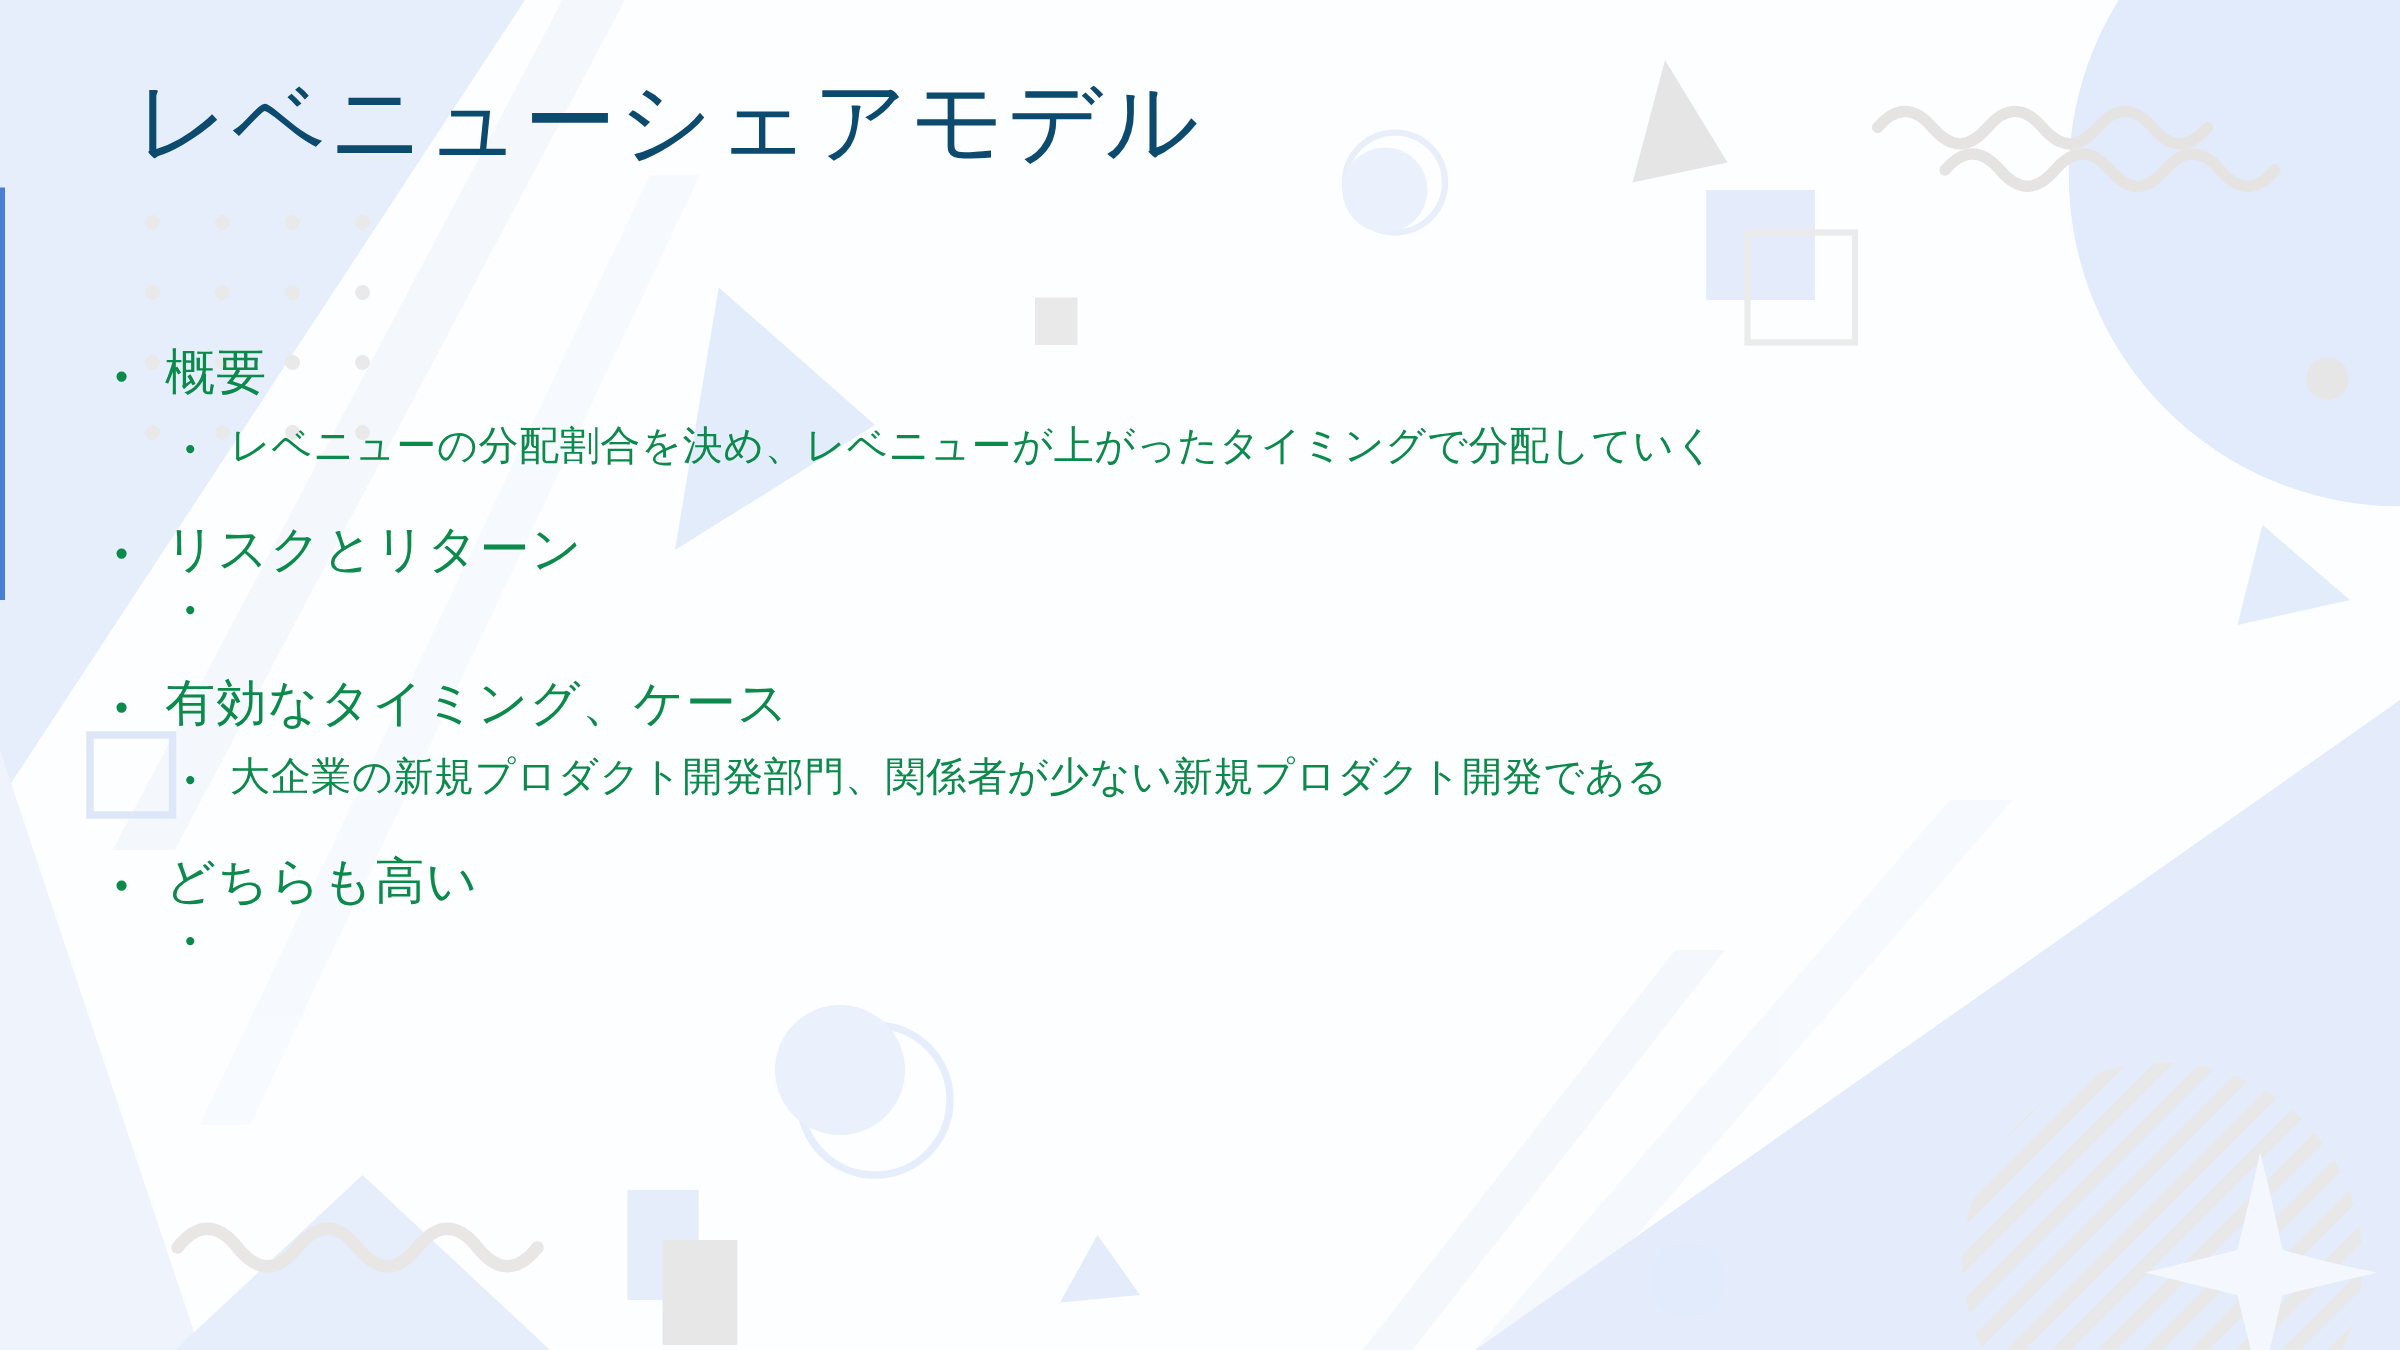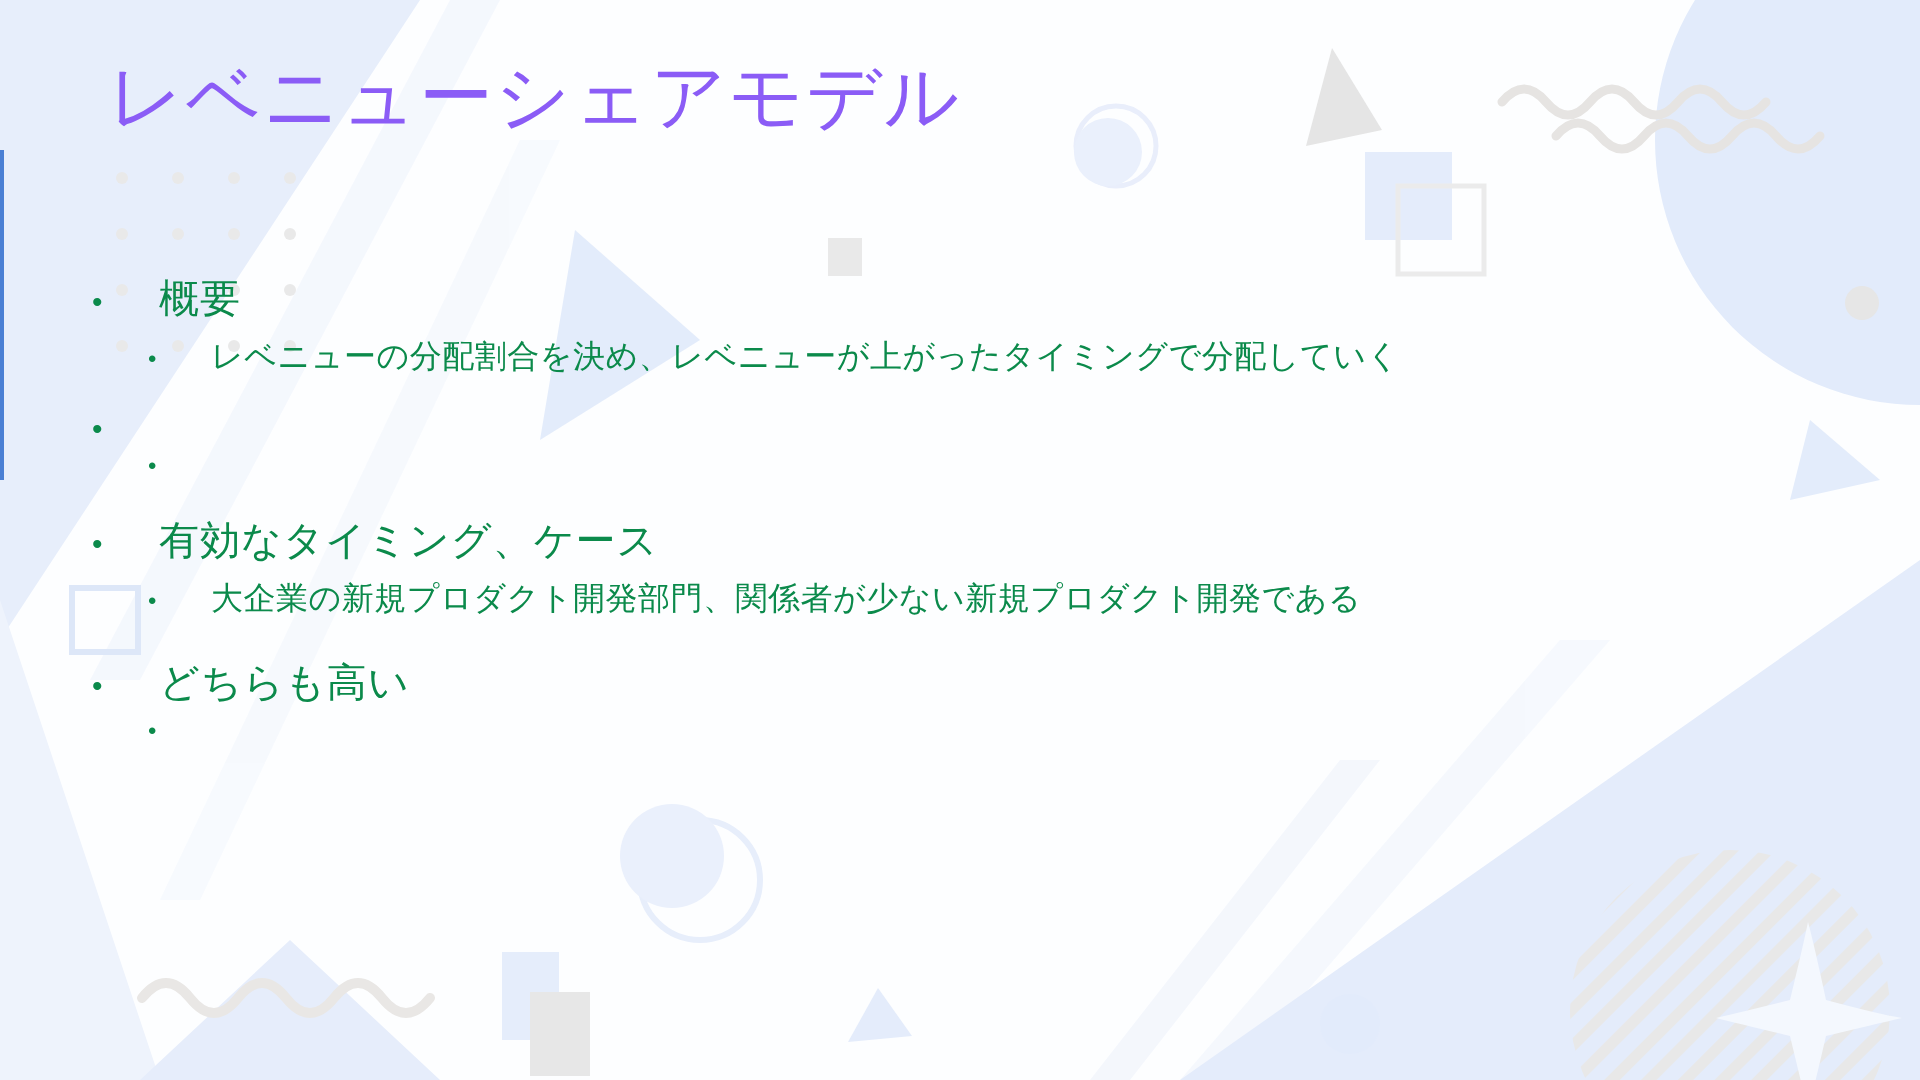--- a/index.html
+++ b/index.html
@@ -50,21 +50,21 @@
     height: 1080px;
   }
 
   .slide-title {
     position: absolute;
     left: 108px;
     top: 58px;
     font-size: 74px;
     line-height: 1.05;
     font-weight: 400;
-    color: #8b5cf6;
+    color: #0c4a6e;
     letter-spacing: 2px;
     white-space: nowrap;
   }
 
   .body-block {
     position: absolute;
     left: 92px;
     top: 272px;
     width: 1720px;
   }
@@ -103,21 +103,21 @@
   }
   .lvl2 .dot {
     flex: 0 0 auto;
     width: 36px;
     font-size: 24px;
     line-height: 1;
     text-align: left;
     color: #0b8a4b;
   }
 
-  .txt { display: inline-block; margin-left: 27px; }
+  .txt { display: inline-block; }
 </style>
 </head>
 <body>
 
 <div id="slide">
 
   <svg class="bg-layer" viewBox="0 0 1920 1080" width="1920" height="1080" xmlns="http://www.w3.org/2000/svg">
 
     <defs>
       <pattern id="dotgrid" x="0" y="0" width="56" height="56" patternUnits="userSpaceOnUse">
@@ -225,20 +225,21 @@
         </div>
         <div class="lvl2">
           <span class="dot">•</span>
           <span class="txt">レベニューの分配割合を決め、レベニューが上がったタイミングで分配していく</span>
         </div>
       </div>
 
       <div class="group">
         <div class="lvl1">
           <span class="dot">•</span>
+          <span class="txt">リスクとリターン</span>
         </div>
         <div class="lvl2">
           <span class="dot">•</span>
         </div>
       </div>
 
       <div class="group">
         <div class="lvl1">
           <span class="dot">•</span>
           <span class="txt">有効なタイミング、ケース</span>

